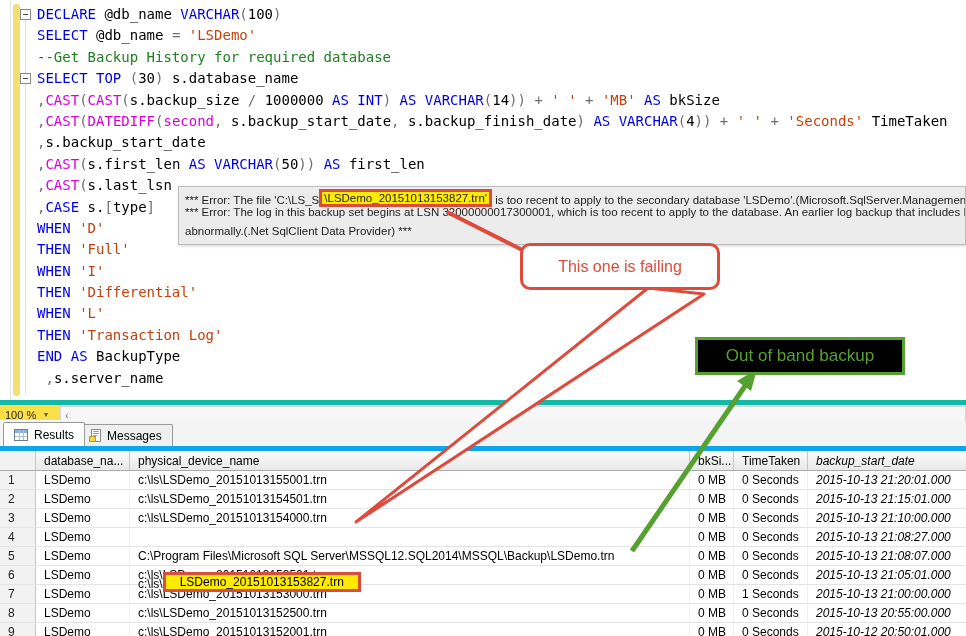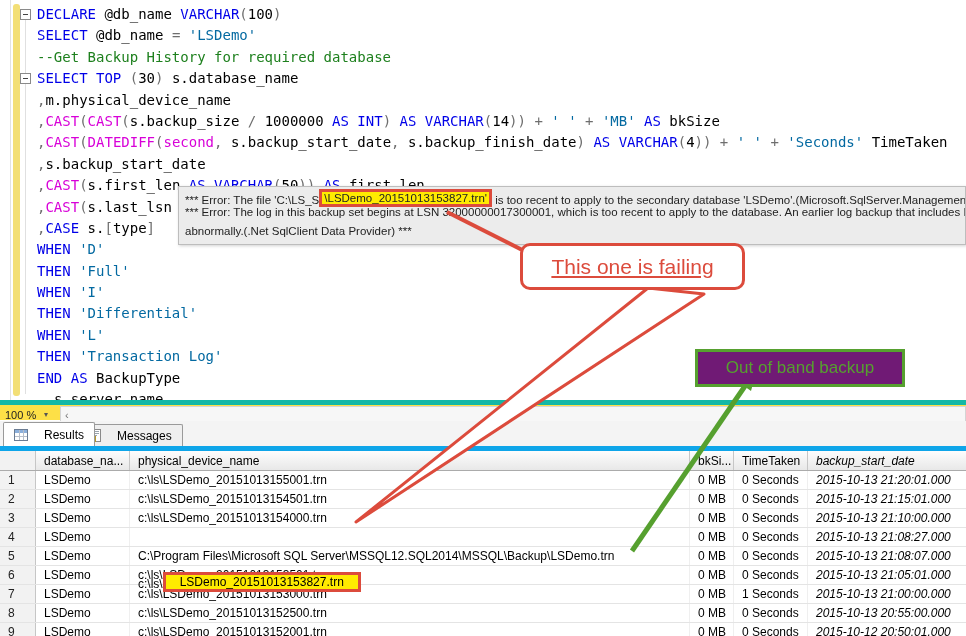--- a/index.html
+++ b/index.html
@@ -9,42 +9,42 @@
 
   
   .editor{position:absolute;left:0;top:0;width:966px;height:400px;background:#fff;overflow:hidden;}
   .gutter{position:absolute;left:0;top:0;width:11px;height:400px;background:#fff;border-right:1px solid #E2E2E2;}
   .track-strip{position:absolute;left:13px;top:4px;width:7px;height:392px;background:#F3DF76;border-radius:3px;}
   .fold-guide{position:absolute;left:25px;top:16px;width:1px;height:378px;background:#E0E0E0;}
   .code{position:absolute;left:0;top:4px;width:966px;font:14px "DejaVu Sans Mono",monospace;}
   .code-line{position:relative;height:21.4px;line-height:21.4px;padding-left:37px;white-space:pre;}
   .fold-box{position:absolute;left:20px;top:5px;width:11px;height:11px;background:#fff;border:1px solid #8A8A8A;}
   .fold-box::after{content:"";position:absolute;left:2px;top:4px;width:5px;height:1px;background:#444;}
-  .kw{color:#0000E8}.fn{color:#D800D8}.str{color:#0369a1}.cm{color:#1E801E}.op{color:#6E6E6E}.pl{color:#000}
+  .kw{color:#0000E8}.fn{color:#D800D8}.str{color:#c2410c}.cm{color:#1E801E}.op{color:#6E6E6E}.pl{color:#000}
 
   
   .tooltip{position:absolute;left:178px;top:186px;width:788px;height:59px;background:#ECECEC;
            border:1px solid #BDBDBD;box-shadow:1px 1px 3px rgba(0,0,0,.18);
            font-size:11.5px;color:#222;padding:4px 0 0 6px;white-space:nowrap;overflow:hidden;z-index:5;}
   .tt-line{height:14px;line-height:14px;}
   .tt-line3{margin-top:5px;}
   .hl-red{background:#FFEB00;border:3px solid #DC4B3C;padding:0 2px;display:inline-block;
           line-height:12px;position:relative;top:-2px;}
 
   
   .zoombar{position:absolute;left:0;top:400px;width:966px;height:20px;background:#fde047;
            border-top:5px solid #14b8a6;font-size:11px;color:#222;}
   .zoom-label{position:absolute;left:5px;top:4px;}
   .zoom-caret{position:absolute;left:44px;top:5px;font-size:8px;color:#555;}
   .hscroll{position:absolute;left:60px;top:1px;right:0;height:18px;background:#F7F7F7;border:1px solid #D4D4D4;}
   .scroll-left{position:absolute;left:4px;top:2px;font-size:11px;color:#777;}
 
   
   .tabbar{position:absolute;left:0;top:421px;width:966px;height:25px;background:#F4F4F4;}
-  .tab{position:absolute;display:flex;align-items:center;gap:16px;padding:0 10px;font-size:12px;color:#000;
+  .tab{position:absolute;display:flex;align-items:center;gap:6px;padding:0 10px;font-size:12px;color:#000;
        border:1px solid #9A9A9A;border-bottom:none;background:#EFEFEF;border-radius:2px 2px 0 0;}
   .tab-results{left:3px;top:1px;height:24px;background:#FFF;z-index:2;}
   .tab-messages{left:78px;top:3px;height:22px;}
 
   
   .grid{position:absolute;left:0;top:446px;width:966px;height:190px;background:#fff;
         border-top:5px solid #0ea5e9;font-size:12px;color:#000;}
   .grid-header{display:flex;height:20px;background:linear-gradient(#FDFDFD,#E8E8E8);border-bottom:1px solid #ABABAB;}
   .gh-cell{border-right:1px solid #C6C6C6;padding:3px 0 0 8px;white-space:nowrap;overflow:hidden;}
   .grid-row{display:flex;height:19px;border-bottom:1px solid #E4E4E4;background:#fff;}
@@ -53,40 +53,39 @@
   .c-db{width:94px;}
   .c-path{width:560px;}
   .c-size{width:44px;}
   .c-time{width:74px;}
   .c-start{flex:1;border-right:none;font-style:italic;}
   .hl-red-cell{background:#FFEB00;border:3px solid #DC4B3C;padding:0 14px;display:inline-block;
                line-height:14px;position:relative;top:-2px;z-index:3;margin-top:44px;}
 
   
   .svg-overlay{position:absolute;left:0;top:0;width:966px;height:636px;pointer-events:none;z-index:10;}
-  .bubble{position:absolute;left:520px;top:243px;width:225px;height:47px;background:#fff;
+  .bubble{position:absolute;left:520px;top:243px;width:200px;height:47px;background:#fff;
           border:3px solid #DC4B3C;border-radius:10px;display:flex;align-items:center;justify-content:center;
-          font-size:21px;color:#DC4B3C;z-index:11;text-decoration:underline;}
-  .oob-box{position:absolute;left:695px;top:337px;width:210px;height:38px;background:#701a75;
+          font-size:16px;color:#DC4B3C;z-index:11;}
+  .oob-box{position:absolute;left:695px;top:337px;width:210px;height:38px;background:#000000;
            border:3px solid #56A02F;display:flex;align-items:center;justify-content:center;
-           font-size:17px;color:#56A02F;z-index:11;margin-top:12px;}
+           font-size:17px;color:#56A02F;z-index:11;}
 </style>
 </head>
 <body>
 
 <div class="editor">
   <div class="gutter"></div>
   <div class="track-strip"></div>
   <div class="fold-guide"></div>
   <div class="code" id="code-lines">
       <div class="code-line"><span class="fold-box"></span><span class="kw">DECLARE</span><span class="pl"> @db_name </span><span class="kw">VARCHAR</span><span class="op">(</span><span class="pl">100</span><span class="op">)</span></div>
       <div class="code-line"><span class="kw">SELECT</span><span class="pl"> @db_name </span><span class="op">=</span><span class="pl"> </span><span class="str">'LSDemo'</span></div>
       <div class="code-line"><span class="cm">--Get Backup History for required database</span></div>
       <div class="code-line"><span class="fold-box"></span><span class="kw">SELECT TOP </span><span class="op">(</span><span class="pl">30</span><span class="op">)</span><span class="pl"> s.database_name</span></div>
-      <div class="code-line"><span class="op">,</span><span class="pl">m.physical_device_name</span></div>
       <div class="code-line"><span class="op">,</span><span class="fn">CAST</span><span class="op">(</span><span class="fn">CAST</span><span class="op">(</span><span class="pl">s.backup_size </span><span class="op">/</span><span class="pl"> 1000000 </span><span class="kw">AS INT</span><span class="op">)</span><span class="pl"> </span><span class="kw">AS VARCHAR</span><span class="op">(</span><span class="pl">14</span><span class="op">))</span><span class="pl"> </span><span class="op">+</span><span class="pl"> </span><span class="str">' '</span><span class="pl"> </span><span class="op">+</span><span class="pl"> </span><span class="str">'MB'</span><span class="pl"> </span><span class="kw">AS</span><span class="pl"> bkSize</span></div>
       <div class="code-line"><span class="op">,</span><span class="fn">CAST</span><span class="op">(</span><span class="fn">DATEDIFF</span><span class="op">(</span><span class="fn">second</span><span class="op">,</span><span class="pl"> s.backup_start_date</span><span class="op">,</span><span class="pl"> s.backup_finish_date</span><span class="op">)</span><span class="pl"> </span><span class="kw">AS VARCHAR</span><span class="op">(</span><span class="pl">4</span><span class="op">))</span><span class="pl"> </span><span class="op">+</span><span class="pl"> </span><span class="str">' '</span><span class="pl"> </span><span class="op">+</span><span class="pl"> </span><span class="str">'Seconds'</span><span class="pl"> TimeTaken</span></div>
       <div class="code-line"><span class="op">,</span><span class="pl">s.backup_start_date</span></div>
       <div class="code-line"><span class="op">,</span><span class="fn">CAST</span><span class="op">(</span><span class="pl">s.first_len </span><span class="kw">AS VARCHAR</span><span class="op">(</span><span class="pl">50</span><span class="op">))</span><span class="pl"> </span><span class="kw">AS</span><span class="pl"> first_len</span></div>
       <div class="code-line"><span class="op">,</span><span class="fn">CAST</span><span class="op">(</span><span class="pl">s.last_lsn</span></div>
       <div class="code-line"><span class="op">,</span><span class="kw">CASE</span><span class="pl"> s.</span><span class="op">[</span><span class="pl">type</span><span class="op">]</span></div>
       <div class="code-line"><span class="kw">WHEN</span><span class="pl"> </span><span class="str">'D'</span></div>
       <div class="code-line"><span class="kw">THEN</span><span class="pl"> </span><span class="str">'Full'</span></div>
       <div class="code-line"><span class="kw">WHEN</span><span class="pl"> </span><span class="str">'I'</span></div>
       <div class="code-line"><span class="kw">THEN</span><span class="pl"> </span><span class="str">'Differential'</span></div>

